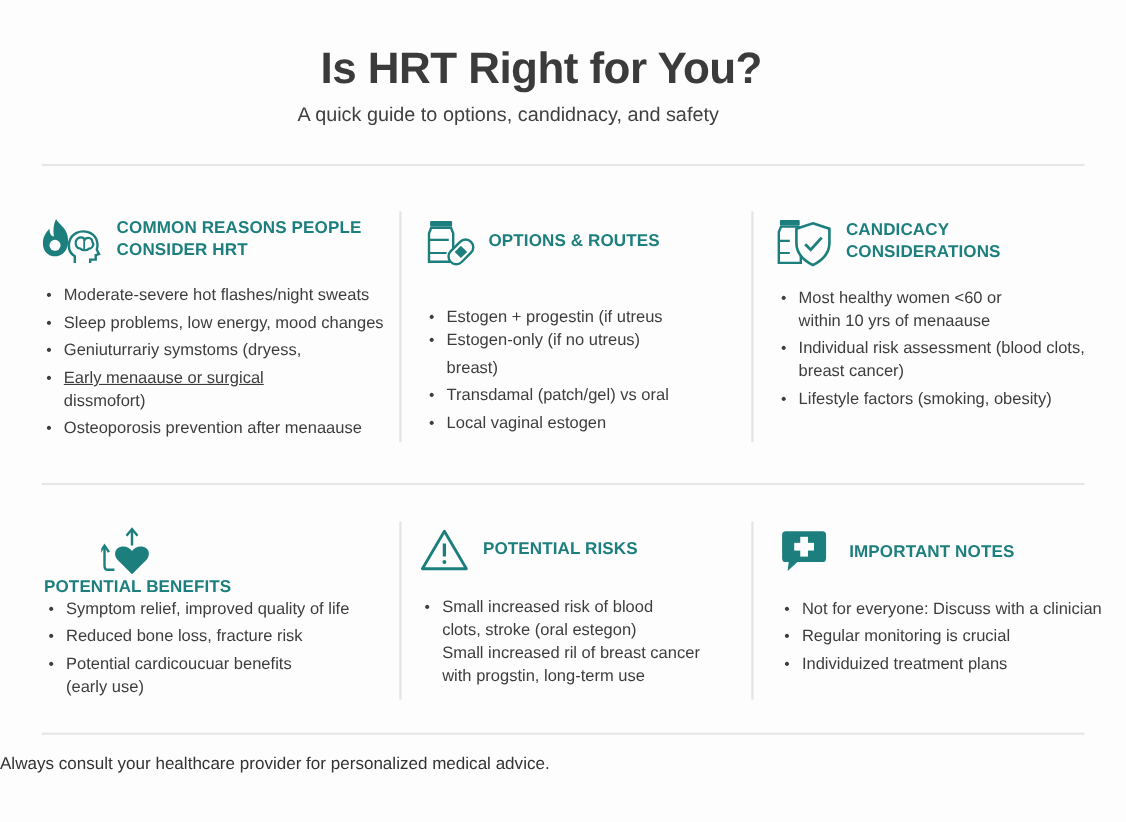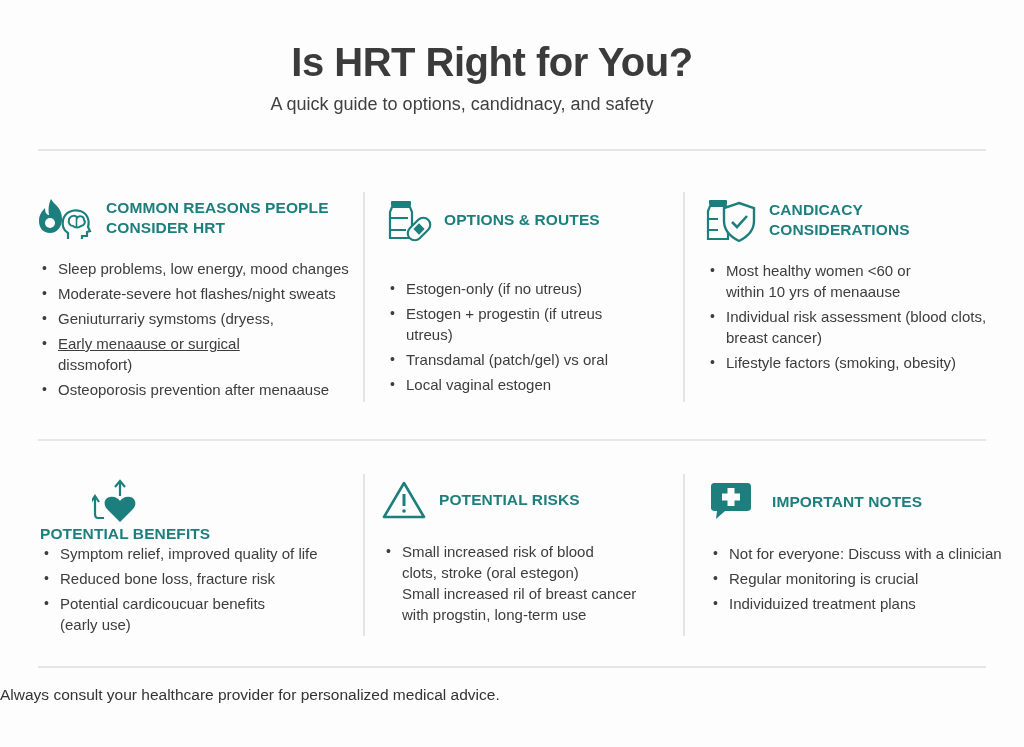--- a/index.html
+++ b/index.html
@@ -64,22 +64,22 @@
         <path d="M31 24 C 33 20, 38 20, 39 23 C 41 20, 46 21, 46 25 C 48 27, 46 31, 43 31 C 41 33, 37 33, 35 31 C 32 31, 30 28, 31 24 Z" fill="none" stroke="#1d7f7d" stroke-width="2"></path>
         <line x1="38.5" y1="23" x2="38.5" y2="32" stroke="#1d7f7d" stroke-width="1.6"></line>
       </svg>
     </div>
     <div class="heading">
       <div>COMMON REASONS PEOPLE</div>
       <div>CONSIDER HRT</div>
     </div>
   </div>
   <ul class="bullets" style="top:64px;">
+    <li>Moderate-severe hot flashes/night sweats</li>
     <li>Sleep problems, low energy, mood changes</li>
-    <li>Moderate-severe hot flashes/night sweats</li>
     <li>Geniuturrariy symstoms (dryess,</li>
     <li style="margin-bottom:0;text-decoration:underline;">Early menaause or surgical</li>
     <li class="cont" style="margin-top:0;">dissmofort)</li>
     <li>Osteoporosis prevention after menaause</li>
   </ul>
 </div>
 
 <div class="panel" style="left:386px; top:196px; width:295px; height:210px;">
   <div class="panel-head" style="top:0;">
     <div class="icon" style="width:58px;">
@@ -92,23 +92,23 @@
           <rect x="20" y="24" width="26" height="14" rx="7" fill="#fdfdfd" stroke="#1d7f7d" stroke-width="2.2"></rect>
           <rect x="29" y="27" width="8" height="8" fill="#1d7f7d"></rect>
         </g>
       </svg>
     </div>
     <div class="heading">
       <div>OPTIONS &amp; ROUTES</div>
     </div>
   </div>
   <ul class="bullets" style="top:82px;">
+    <li style="margin-bottom:0;">Estogen + progestin (if utreus</li>
     <li>Estogen-only (if no utreus)</li>
-    <li style="margin-bottom:0;">Estogen + progestin (if utreus</li>
-    <li class="cont" style="margin-top:0;">utreus)</li>
+    <li class="cont" style="margin-top:0;">breast)</li>
     <li>Transdamal (patch/gel) vs oral</li>
     <li>Local vaginal estogen</li>
   </ul>
 </div>
 
 <div class="panel" style="left:706px; top:196px; width:318px; height:210px;">
   <div class="panel-head" style="top:0;">
     <div class="icon" style="width:63px;">
       <svg width="52" height="46" viewBox="0 0 52 46">
         <rect x="3" y="3" width="18" height="5" rx="1" fill="#1d7f7d"></rect>

